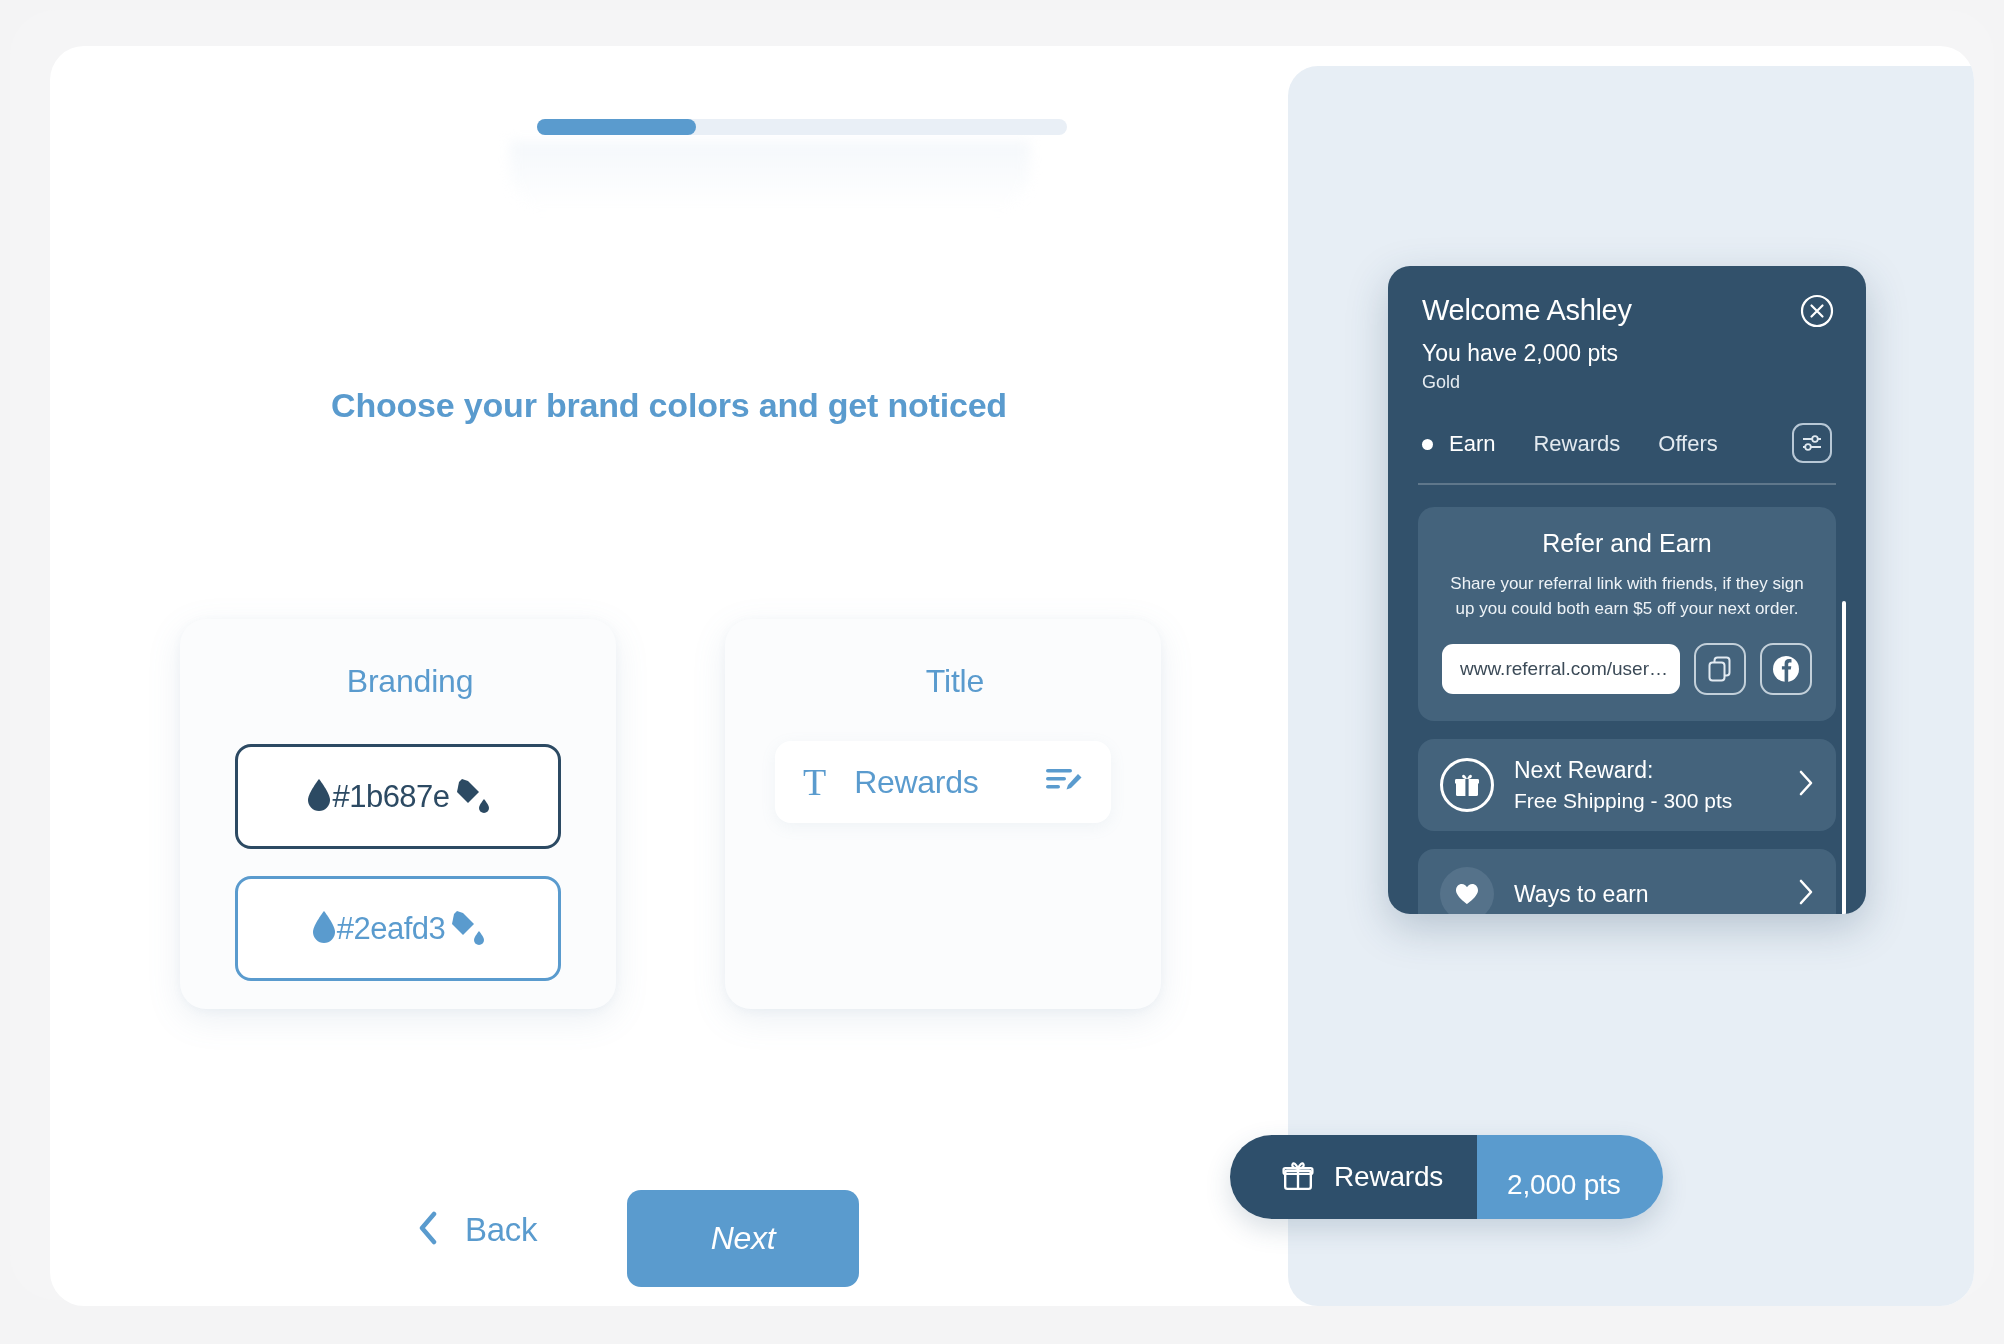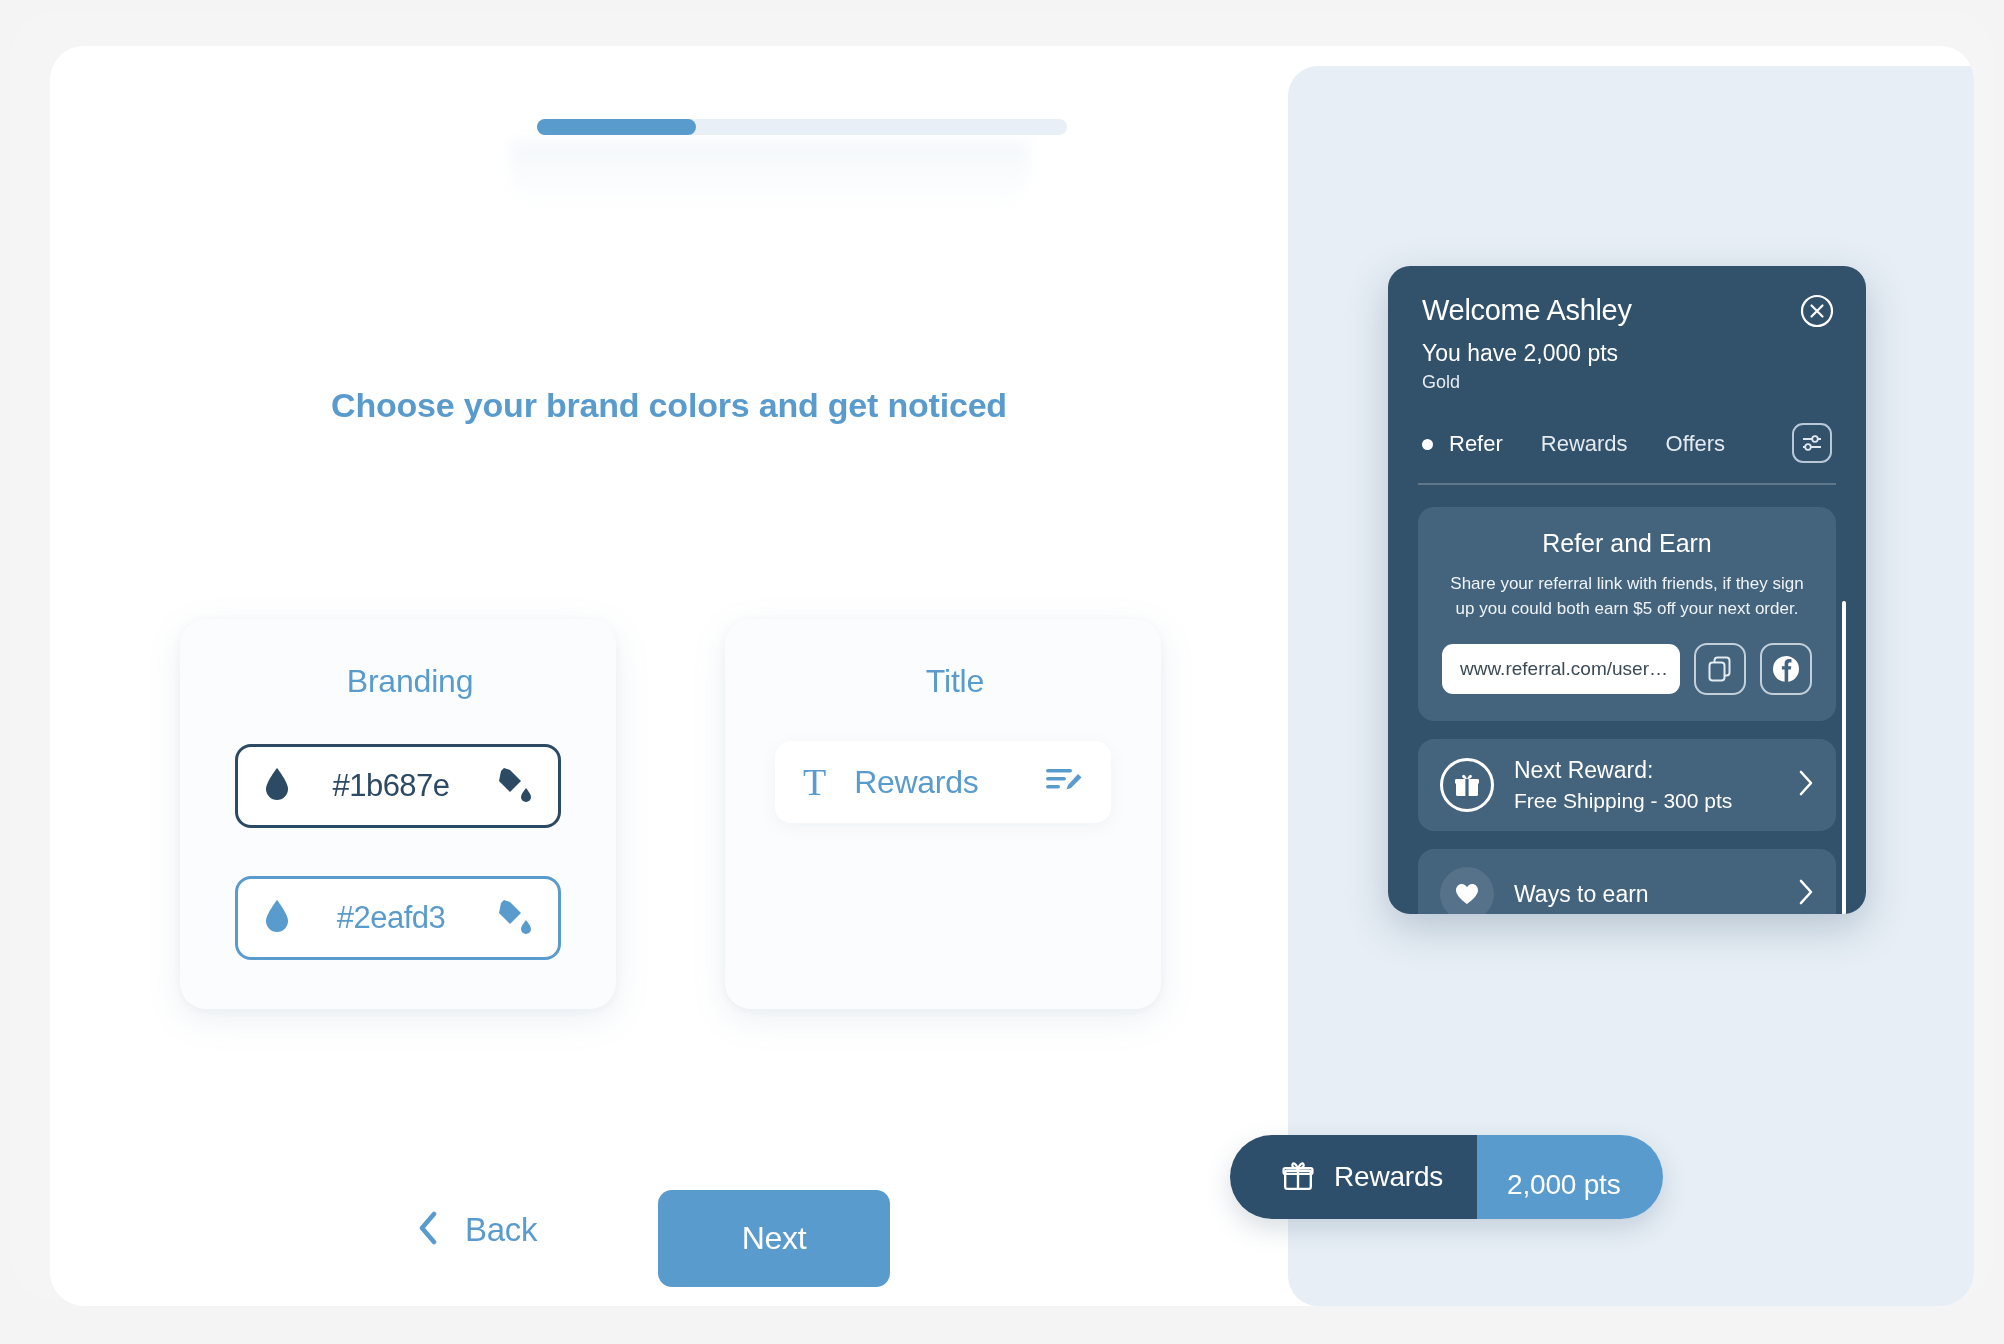--- a/index.html
+++ b/index.html
@@ -68,23 +68,23 @@
   #branding-card{ left:130px; width:436px; height:390px; }
   #title-card{ left:675px; width:436px; height:390px; }
 
   .opt-card-label{
     position:absolute; left:12px; top:44px; width:100%; text-align:center;
     font-size:32px; color:#5a9bce; letter-spacing:-0.2px;
   }
 
   
   .color-field{
-    position:absolute; left:55px; width:326px; height:84px;
+    position:absolute; left:55px; width:326px; height:105px;
     background:#ffffff; border-radius:16px;
-    display:flex; align-items:center; justify-content:space-between;
+    display:flex; align-items:center; justify-content:center;
     padding:0 26px;
   }
   #color-field-0{ top:125px; border:3px solid #2c4a63; }
   #color-field-1{ top:257px; border:3px solid #5a9bce; }
 
   .color-value{ font-size:31px; letter-spacing:-0.5px; }
   #color-value-0{ color:#2c4a63; }
   #color-value-1{ color:#5a9bce; }
 
   
@@ -99,24 +99,24 @@
   }
   #title-value{ font-size:32px; color:#5a9bce; letter-spacing:-0.3px; flex:1; }
 
   
   #back-button{
     position:absolute; left:367px; top:1165px; display:flex; align-items:center; gap:26px;
     cursor:pointer;
   }
   #back-label{ font-size:33px; color:#5a9bce; letter-spacing:-0.3px; }
   #next-button{
-    position:absolute; left:608px; top:1144px; width:232px; height:97px;
+    position:absolute; left:577px; top:1144px; width:232px; height:97px;
     background:#5a9bce; border-radius:14px; border:none;
     color:#ffffff; font-size:32px; font-family:"Liberation Sans", sans-serif;
-    letter-spacing:-0.3px; cursor:pointer;
+    letter-spacing:-0.3px; cursor:pointer;font-style:italic;
   }
 
   
   #preview-pane{
     position:absolute; left:1238px; top:20px; width:686px; height:1240px;
     background:#e7eef5; border-radius:30px 0 0 30px;
   }
 
   
   #widget{
@@ -294,21 +294,21 @@
           <div id="widget-close">
             <svg width="34" height="34" viewBox="0 0 34 34">
               <circle cx="17" cy="17" r="15" stroke="#ffffff" stroke-width="2.2" fill="none"></circle>
               <path d="M11.5 11.5 L22.5 22.5 M22.5 11.5 L11.5 22.5" stroke="#ffffff" stroke-width="2.2" stroke-linecap="round"></path>
             </svg>
           </div>
         </div>
 
         <div id="widget-nav">
           <span class="nav-dot"></span>
-          <span class="nav-item">Refer</span>
+          <span class="nav-item">Earn</span>
           <span class="nav-item dim">Rewards</span>
           <span class="nav-item dim">Offers</span>
           <span id="nav-settings">
             <svg width="22" height="22" viewBox="0 0 22 22">
               <line x1="2" y1="7" x2="20" y2="7" stroke="#dfe8ef" stroke-width="1.8"></line>
               <line x1="2" y1="15" x2="20" y2="15" stroke="#dfe8ef" stroke-width="1.8"></line>
               <circle cx="14" cy="7" r="2.8" fill="#32516b" stroke="#dfe8ef" stroke-width="1.8"></circle>
               <circle cx="7" cy="15" r="2.8" fill="#32516b" stroke="#dfe8ef" stroke-width="1.8"></circle>
             </svg>
           </span>

